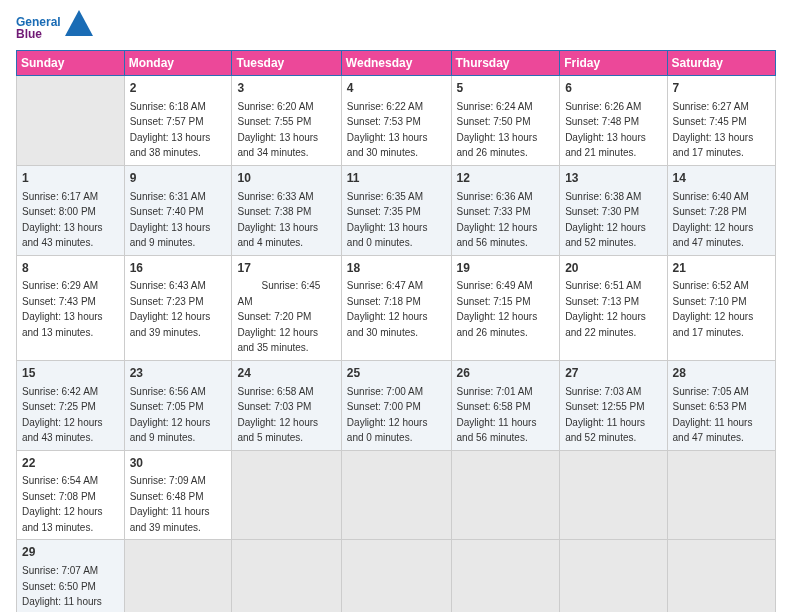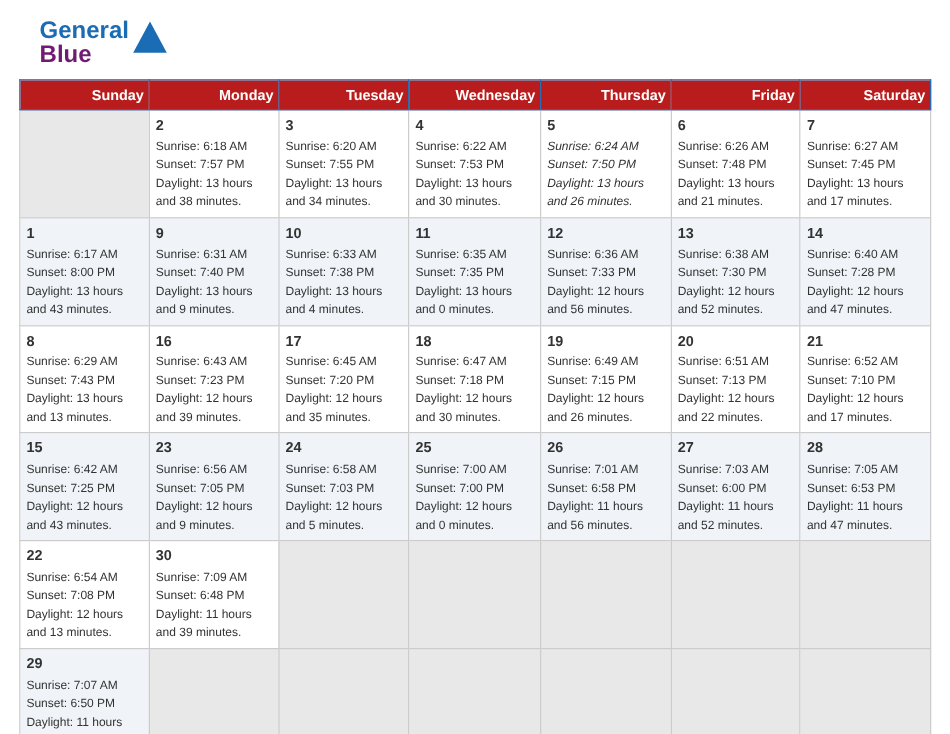--- a/index.html
+++ b/index.html
@@ -21,25 +21,24 @@
       justify-content: space-between;
       align-items: flex-start;
       margin-bottom: 10px;
     }
     .logo {
       display: flex;
       flex-direction: column;
       align-items: flex-start;
     }
     .logo-text {
-      font-size: 20px;
+      font-size: 12px;
       font-weight: bold;
       color: #333;
       line-height: 1;
-      margin-left: 17px;
     }
     .logo-text span {
       color: #1a6cb5;
     }
     .title-block {
       text-align: right;
     }
     .month-title {
       font-size: 32px;
       color: #333;
@@ -48,24 +47,24 @@
     .location-title {
       font-size: 14px;
       color: #555;
     }
     .calendar {
       width: 100%;
       border-collapse: collapse;
       font-size: 10.5px;
     }
     .calendar thead tr th {
-      background: #b91c1c;
+      background: #ec4899;
       color: #fff;
       padding: 5px 4px;
-      text-align: right;
+      text-align: left;
       font-size: 12px;
       font-weight: bold;
       border: 1px solid #2a6db5;
     }
     .calendar tbody tr td {
       border: 1px solid #ccc;
       vertical-align: top;
       padding: 4px 5px;
       width: 113px;
       min-height: 80px;
@@ -135,21 +134,21 @@
 Daylight: 13 hours
 and 38 minutes.</span></td>
           <td><span class="day-num">3</span><span class="day-info" style="white-space: pre-line;">Sunrise: 6:20 AM
 Sunset: 7:55 PM
 Daylight: 13 hours
 and 34 minutes.</span></td>
           <td><span class="day-num">4</span><span class="day-info" style="white-space: pre-line;">Sunrise: 6:22 AM
 Sunset: 7:53 PM
 Daylight: 13 hours
 and 30 minutes.</span></td>
-          <td><span class="day-num">5</span><span class="day-info" style="white-space: pre-line; font-style: italic;">Sunrise: 6:24 AM
+          <td><span class="day-num">5</span><span class="day-info" style="white-space: pre-line;">Sunrise: 6:24 AM
 Sunset: 7:50 PM
 Daylight: 13 hours
 and 26 minutes.</span></td>
           <td><span class="day-num">6</span><span class="day-info" style="white-space: pre-line;">Sunrise: 6:26 AM
 Sunset: 7:48 PM
 Daylight: 13 hours
 and 21 minutes.</span></td>
           <td><span class="day-num">7</span><span class="day-info" style="white-space: pre-line;">Sunrise: 6:27 AM
 Sunset: 7:45 PM
 Daylight: 13 hours
@@ -187,21 +186,21 @@
         </tr>
         <tr>
           <td><span class="day-num">8</span><span class="day-info" style="white-space: pre-line;">Sunrise: 6:29 AM
 Sunset: 7:43 PM
 Daylight: 13 hours
 and 13 minutes.</span></td>
           <td><span class="day-num">16</span><span class="day-info" style="white-space: pre-line;">Sunrise: 6:43 AM
 Sunset: 7:23 PM
 Daylight: 12 hours
 and 39 minutes.</span></td>
-          <td><span class="day-num">17</span><span class="day-info" style="white-space: pre-line;">Sunrise: 6:45 AM
+          <td><span class="day-num">17</span><span class="day-info" style="white-space: pre-line; margin-left: 24px;">Sunrise: 6:45 AM
 Sunset: 7:20 PM
 Daylight: 12 hours
 and 35 minutes.</span></td>
           <td><span class="day-num">18</span><span class="day-info" style="white-space: pre-line;">Sunrise: 6:47 AM
 Sunset: 7:18 PM
 Daylight: 12 hours
 and 30 minutes.</span></td>
           <td><span class="day-num">19</span><span class="day-info" style="white-space: pre-line;">Sunrise: 6:49 AM
 Sunset: 7:15 PM
 Daylight: 12 hours
@@ -230,21 +229,21 @@
 and 5 minutes.</span></td>
           <td><span class="day-num">25</span><span class="day-info" style="white-space: pre-line;">Sunrise: 7:00 AM
 Sunset: 7:00 PM
 Daylight: 12 hours
 and 0 minutes.</span></td>
           <td><span class="day-num">26</span><span class="day-info" style="white-space: pre-line;">Sunrise: 7:01 AM
 Sunset: 6:58 PM
 Daylight: 11 hours
 and 56 minutes.</span></td>
           <td><span class="day-num">27</span><span class="day-info" style="white-space: pre-line;">Sunrise: 7:03 AM
-Sunset: 6:00 PM
+Sunset: 12:55 PM
 Daylight: 11 hours
 and 52 minutes.</span></td>
           <td><span class="day-num">28</span><span class="day-info" style="white-space: pre-line;">Sunrise: 7:05 AM
 Sunset: 6:53 PM
 Daylight: 11 hours
 and 47 minutes.</span></td>
         </tr>
         <tr>
           <td><span class="day-num">22</span><span class="day-info" style="white-space: pre-line;">Sunrise: 6:54 AM
 Sunset: 7:08 PM

